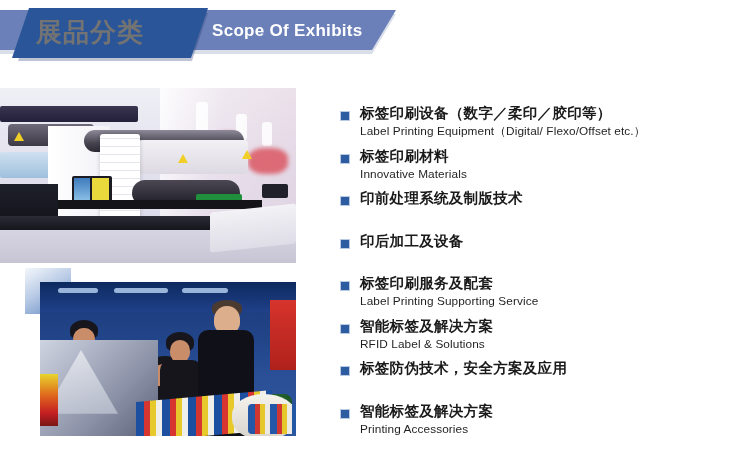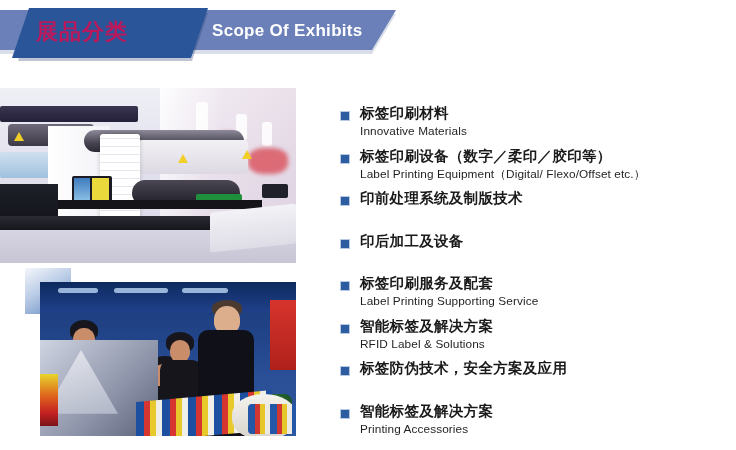--- a/index.html
+++ b/index.html
@@ -32,21 +32,21 @@
     clip-path: polygon(16px 0, 190px 0, 174px 48px, 0 48px);
   }
   .banner-dark {
     position: absolute; left: 12px; top: 0px; width: 196px; height: 50px;
     background: #2a5699;
     -webkit-clip-path: polygon(17px 0, 196px 0, 179px 50px, 0 50px);
     clip-path: polygon(17px 0, 196px 0, 179px 50px, 0 50px);
   }
   .banner-cn {
     position: absolute; left: 36px; top: 7px;
-    font-size: 22px; font-weight: bold; color: #be185d;
+    font-size: 26px; font-weight: bold; color: #737373;
     letter-spacing: 1px; line-height: 34px;
     font-family: "DejaVu Sans", "Liberation Sans", sans-serif;
     white-space: nowrap;
   }
   .banner-en {
     position: absolute; left: 212px; top: 12px;
     font-size: 17px; font-weight: bold; color: #ffffff;
     letter-spacing: 0.3px; line-height: 22px; white-space: nowrap;
   }
 
@@ -254,32 +254,32 @@
     </div>
     <div class="p2-label-web"></div>
     <div class="p2-reel"></div>
     <div class="p2-reel-band"></div>
   </div>
 
   <div class="list">
 
     <div class="item">
       <span class="bullet"></span>
+      <span class="cn">标签印刷设备（数字／柔印／胶印等）</span>
+      <span class="en">Label Printing Equipment（Digital/ Flexo/Offset etc.）</span>
+    </div>
+
+    <div class="item">
+      <span class="bullet"></span>
       <span class="cn">标签印刷材料</span>
       <span class="en">Innovative Materials</span>
     </div>
 
     <div class="item">
       <span class="bullet"></span>
-      <span class="cn">标签印刷设备（数字／柔印／胶印等）</span>
-      <span class="en">Label Printing Equipment（Digital/ Flexo/Offset etc.）</span>
-    </div>
-
-    <div class="item">
-      <span class="bullet"></span>
       <span class="cn">印前处理系统及制版技术</span>
     </div>
 
     <div class="item">
       <span class="bullet"></span>
       <span class="cn">印后加工及设备</span>
     </div>
 
     <div class="item">
       <span class="bullet"></span>

